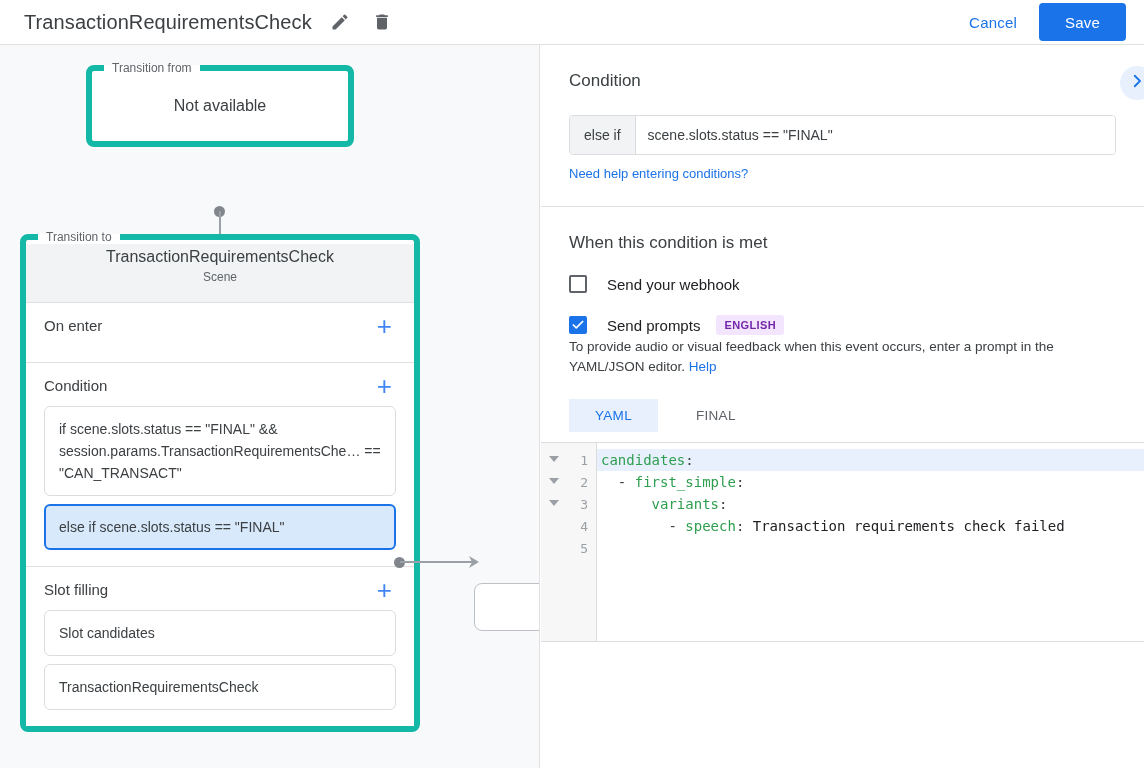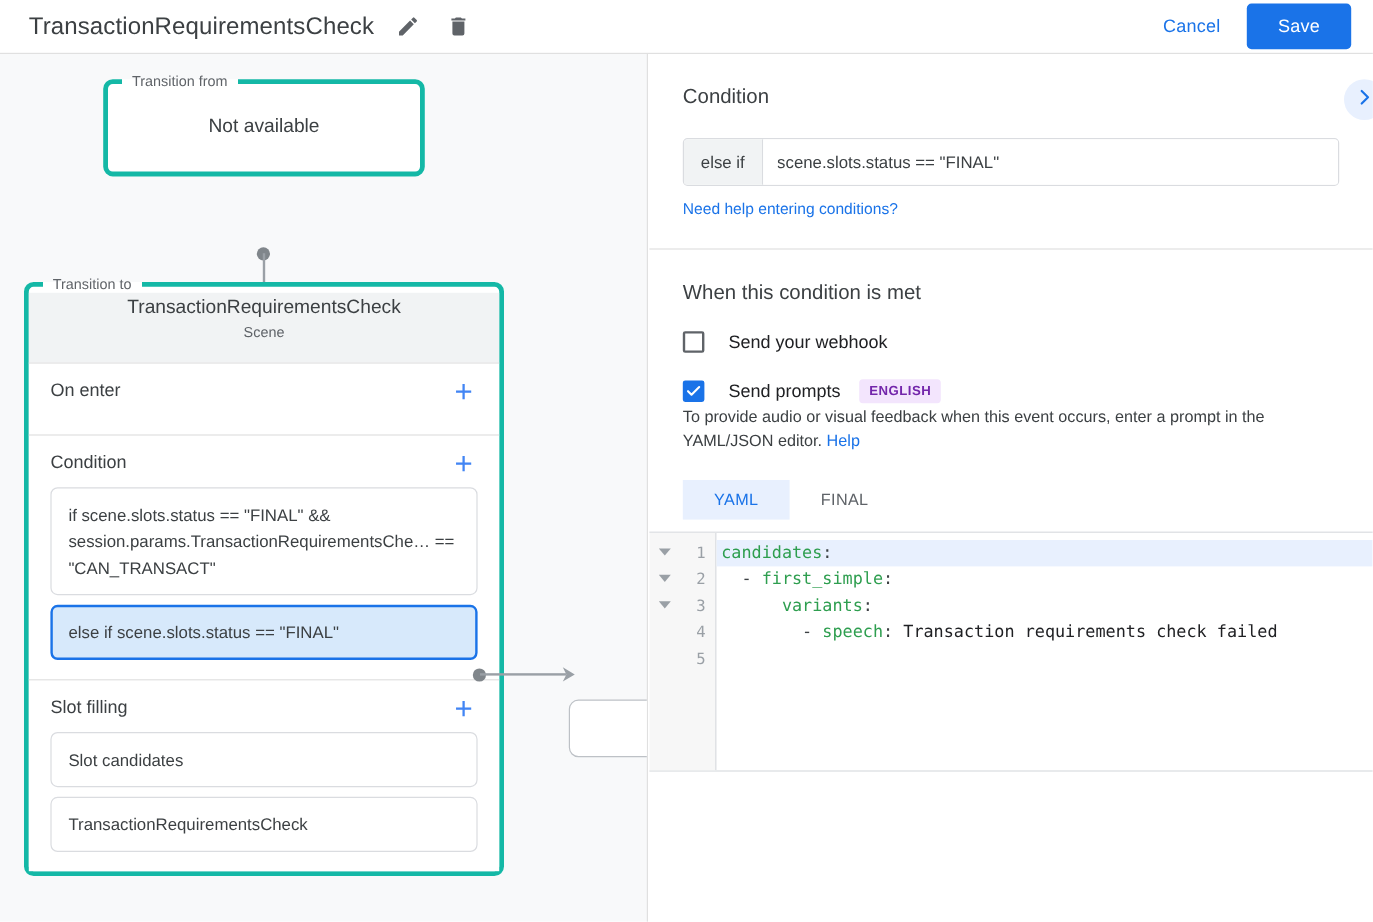--- a/index.html
+++ b/index.html
@@ -53,21 +53,21 @@
     position: absolute; left: 0; top: 45px;
     width: 540px; height: 723px;
     background: #f8f9fa;
     border-right: 1px solid #e0e0e0;
     overflow: hidden;
   }
 
   fieldset.node-frame {
     position: absolute;
     margin: 0; padding: 0;
-    border: 4px solid #14b8a6;
+    border: 6px solid #14b8a6;
     border-radius: 8px;
     background: #fff;
   }
   fieldset.node-frame > legend {
     font-size: 12px; color: #5f6368;
     padding: 0 8px; margin-left: 12px;
   }
 
   .from-node {
     left: 86px; top: 16px; width: 268px; height: 86px;
@@ -199,21 +199,21 @@
     margin-left: 16px;
     background: #f3e5fd; color: #7326ab;
     font-size: 11px; font-weight: 700; letter-spacing: .4px;
     padding: 4px 8px; border-radius: 3px;
   }
   .help-text {
     font-size: 13.5px; color: #3c4043; line-height: 20px;
     margin-top: 2px; max-width: 550px;
   }
 
-  .tabs { display: flex; margin-top: 22px; }
+  .tabs { display: flex; margin-top: 22px; gap: 12px; }
   .tab {
     padding: 9px 26px; font-size: 13.5px; font-weight: 500;
     color: #5f6368; cursor: pointer; letter-spacing: .3px;
   }
   .tab.active { background: #e8f0fe; color: #1a73e8; }
 
   .editor {
     margin-top: 10px; margin-left: 0;
     border-top: 1px solid #dadce0;
     border-bottom: 1px solid #dadce0;

